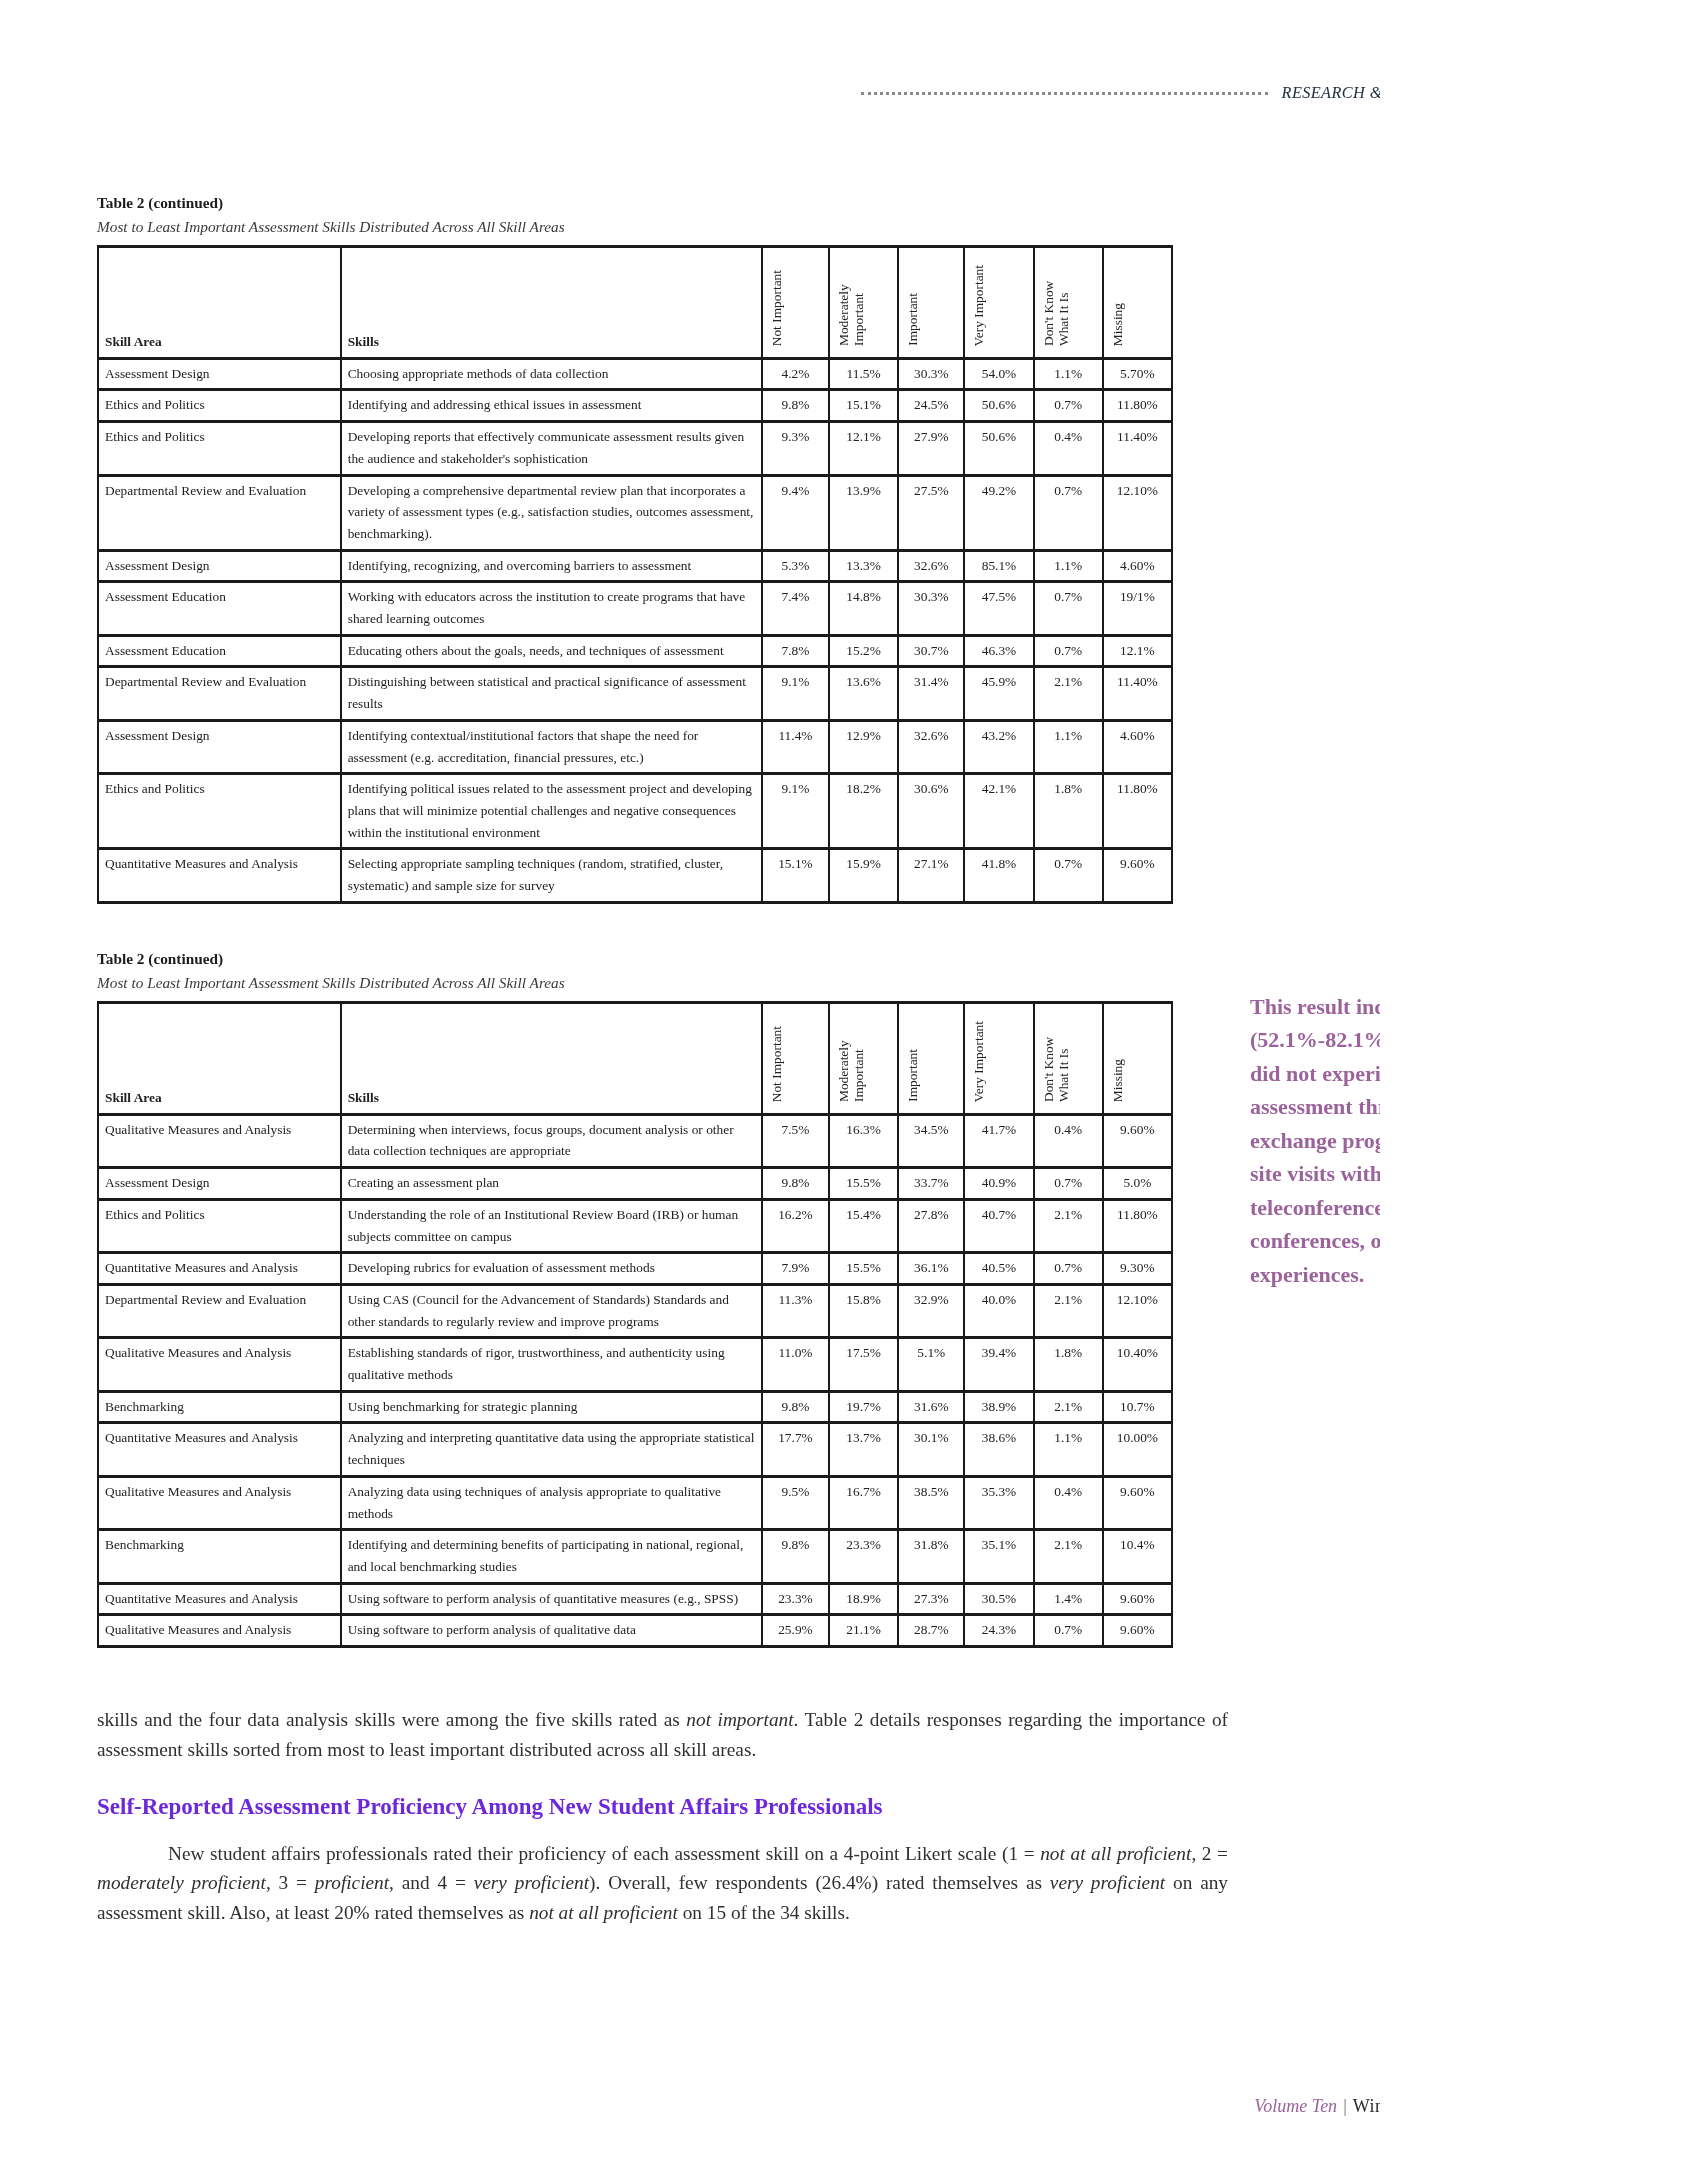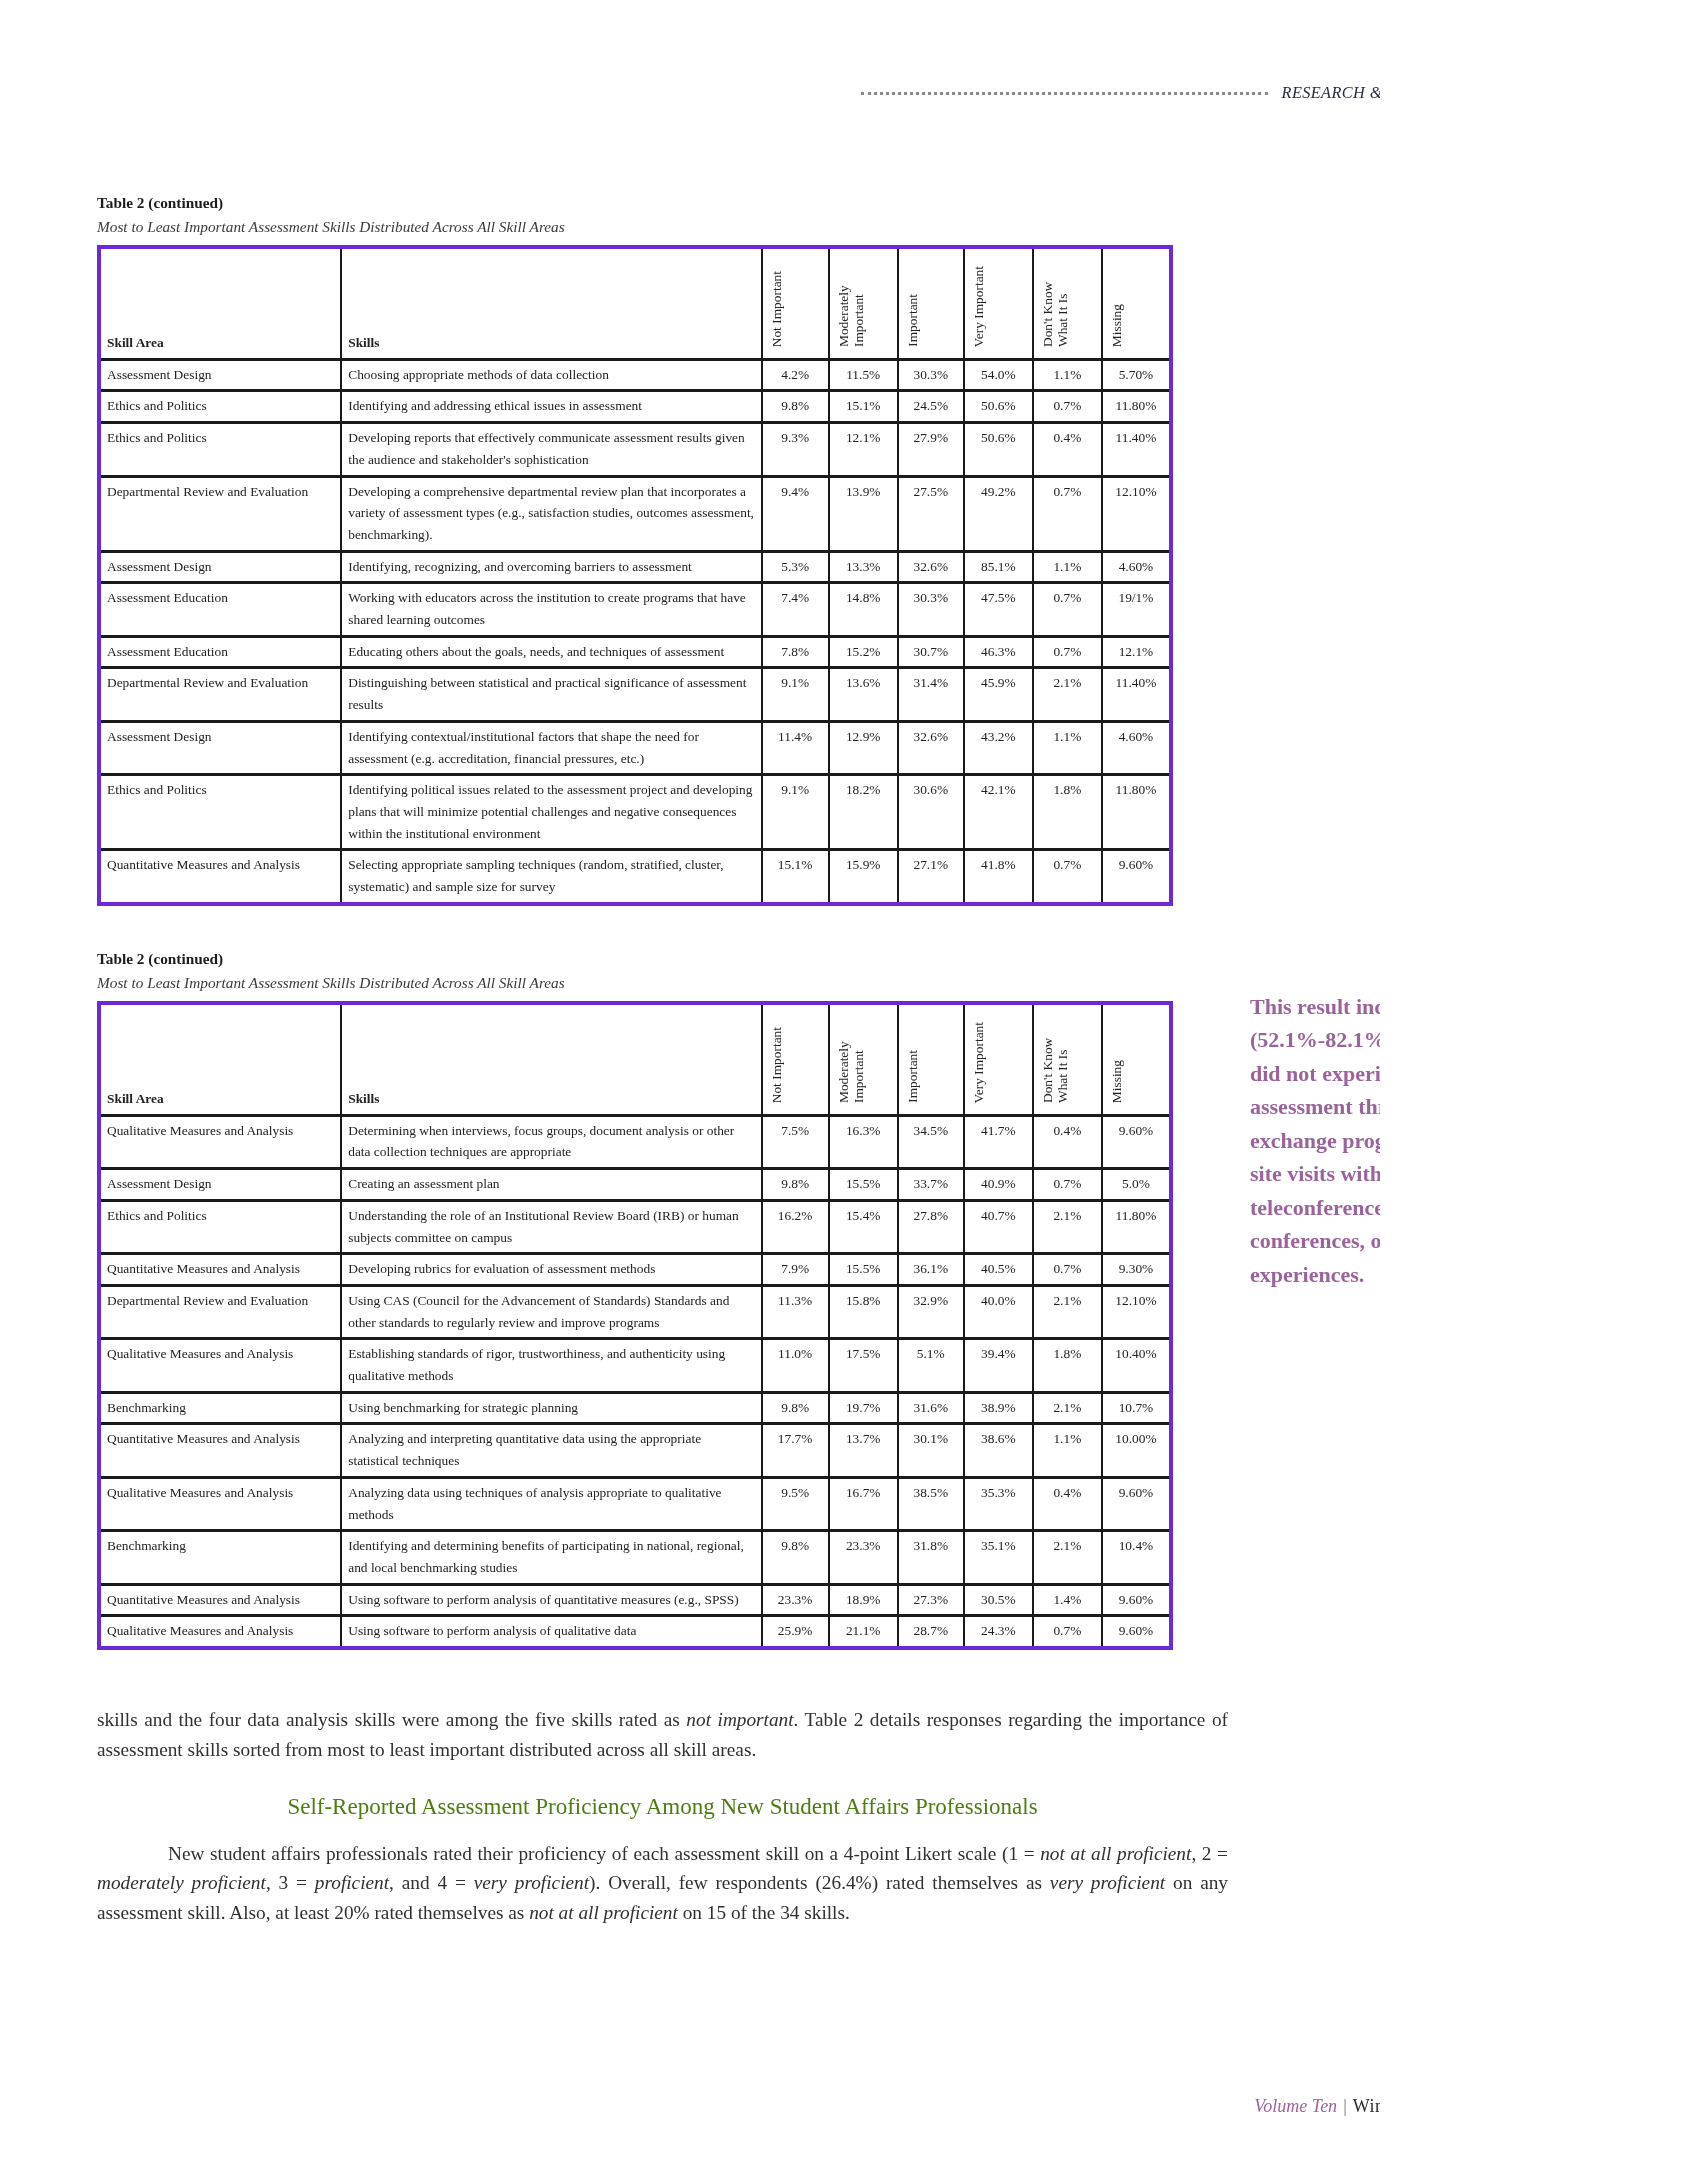--- a/index.html
+++ b/index.html
@@ -49,21 +49,21 @@
   }
   table.data th, table.data td {
     border-left: 2px solid #1a1a1a;
     border-right: 2px solid #1a1a1a;
     border-top: 3px solid #1a1a1a;
     border-bottom: 3px solid #1a1a1a;
     vertical-align: top;
     padding: 3px 6px 4px 6px;
     line-height: 1.62;
   }
-  table.data { border: 4px solid #6d28d9; }
+  table.data { border: 1px solid #6d28d9; }
   table.data th { vertical-align: bottom; text-align: left; font-weight: bold; height: 99px; }
   table.data th.rot { font-weight: normal; vertical-align: bottom; padding-bottom: 4px; }
   table.data th.rot .rot-inner {
     writing-mode: vertical-rl;
     transform: rotate(180deg);
     max-height: 95px;
     line-height: 1.12;
     font-size: 13.4px;
     white-space: normal;
     text-align: left;
@@ -87,26 +87,25 @@
   .body-copy { position: absolute; left: 97px; top: 1705px; width: 1131px; }
   .body-copy p {
     font-size: 19.3px;
     line-height: 1.53;
     text-align: justify;
     margin: 0 0 10px 0;
     color: #303030;
   }
   .body-copy p.indent { text-indent: 71px; margin-top: 14px; }
   .section-heading {
-    font-weight: normal;
+    font-weight: bold;
     font-size: 23px;
     line-height: 1.5;
-    color: #4d7c0f;
+    color: #6d28d9;
     margin: 26px 0 6px 0;
-    text-align: center;
   }
   em { font-style: italic; }
 
   
   .footer {
     position: absolute;
     left: 1089px; top: 2057px; width: 535px; height: 99px;
     display: flex; align-items: center; justify-content: flex-end; gap: 11px;
   }
   .volume-line { font-size: 18px; white-space: nowrap; }

